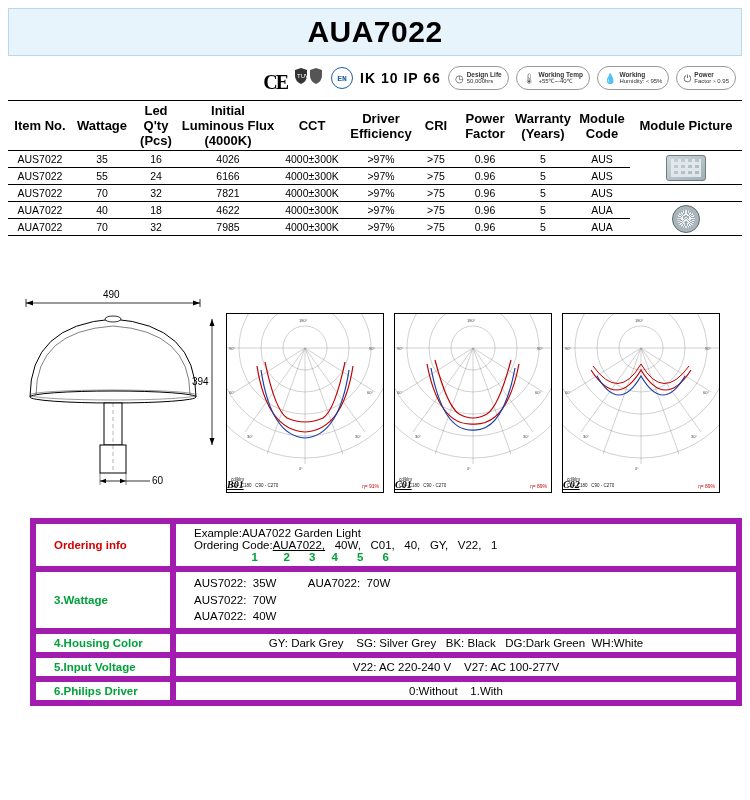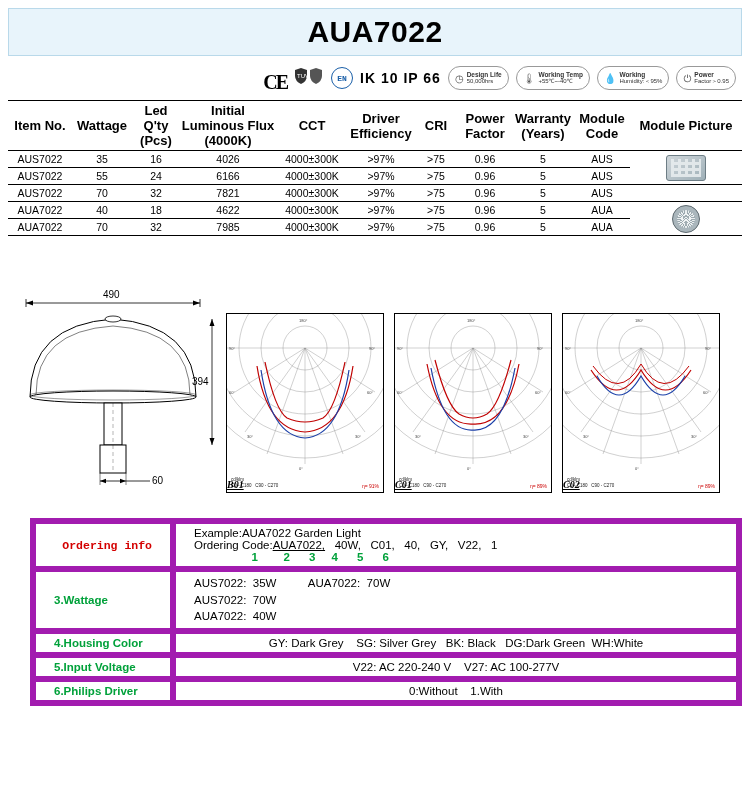--- a/index.html
+++ b/index.html
@@ -113,21 +113,21 @@
     line-height:1.3;
   }
   .pb-eff {
     position:absolute; bottom:3px; right:4px; font-size:5px; color:#c00;
   }
 
   
   .order-wrap { position:absolute; left:30px; top:518px; width:712px; }
   table.order { border-collapse:collapse; width:712px; table-layout:fixed; }
   table.order td { border:6px solid #a21caf; font-size:11.5px; padding:3px 18px; vertical-align:middle; }
-  .oi-label { width:140px; text-align:right; font-weight:bold; color:#d40000; font-size:13px;font-family:Liberation Mono, monospace; }
+  .oi-label { width:140px; text-align:left; font-weight:bold; color:#d40000; font-size:13px; }
   .row-label { color:#00a13a; font-weight:bold; font-size:11.5px; padding-left:4px; }
   .ul { text-decoration:underline; }
   .codeline { white-space:pre; font-size:11.5px; }
   .numline { white-space:pre; font-size:11.5px; color:#00a13a; font-weight:bold; }
   .ctr { text-align:center; }
   .nowrap { white-space:pre; }
   .w-cell { line-height:1.45; }
 </style>
 </head>
 <body>

